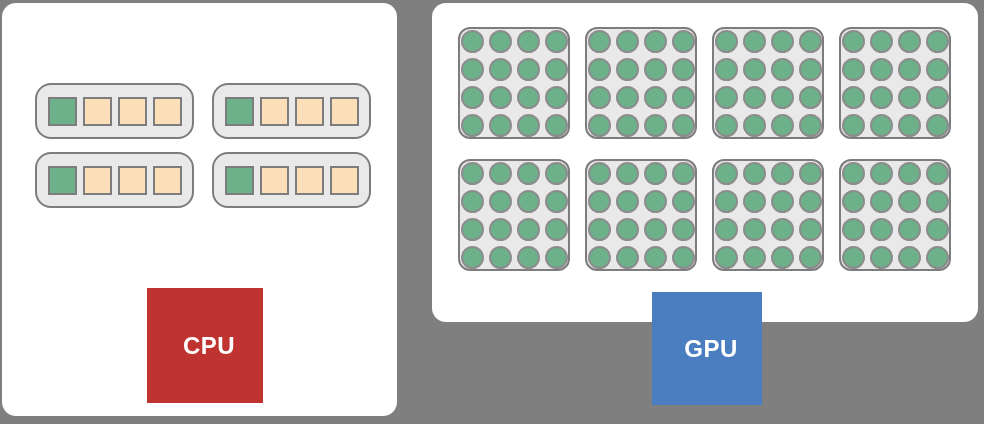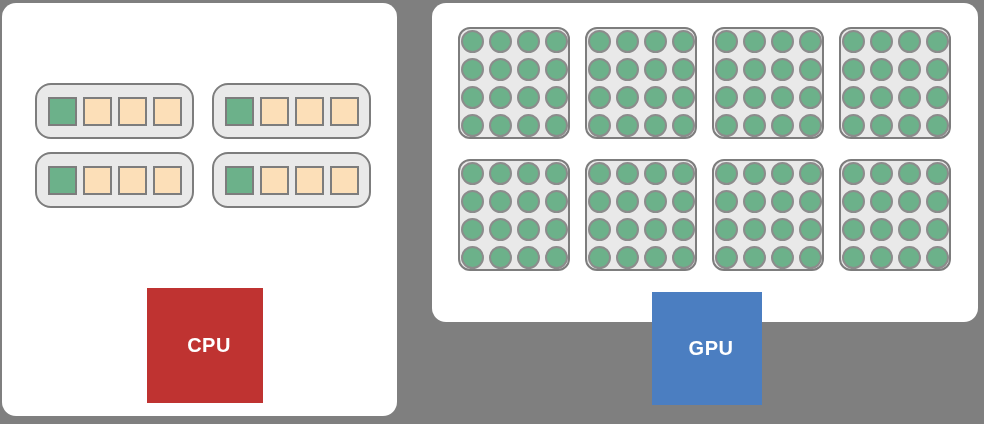--- a/index.html
+++ b/index.html
@@ -64,21 +64,21 @@
     width: 23px; height: 23px;
     border-radius: 50%;
     background: var(--green, #6cb18a);
     border: 2px solid var(--dotline, #8c8c8c);
   }
 
   
   .block {
     position: absolute;
     display: flex; align-items: center; justify-content: center;
-    font-weight: bold; font-size: 20px; letter-spacing: 0.5px; padding-left: 8px;
+    font-weight: bold; font-size: 24px; letter-spacing: 0.5px; padding-left: 8px;
   }
   .block-cpu { left: 145px; top: 285px; width: 116px; height: 115px; background: var(--red,  #bf3331); }
   .block-gpu { left: 220px; top: 289px; width: 110px; height: 113px; background: var(--blue, #4b7ec1); }
   .block span { color: var(--labeltext, #ffffff); }
 </style>
 </head>
 <body>
 
 <div class="stage">
 

